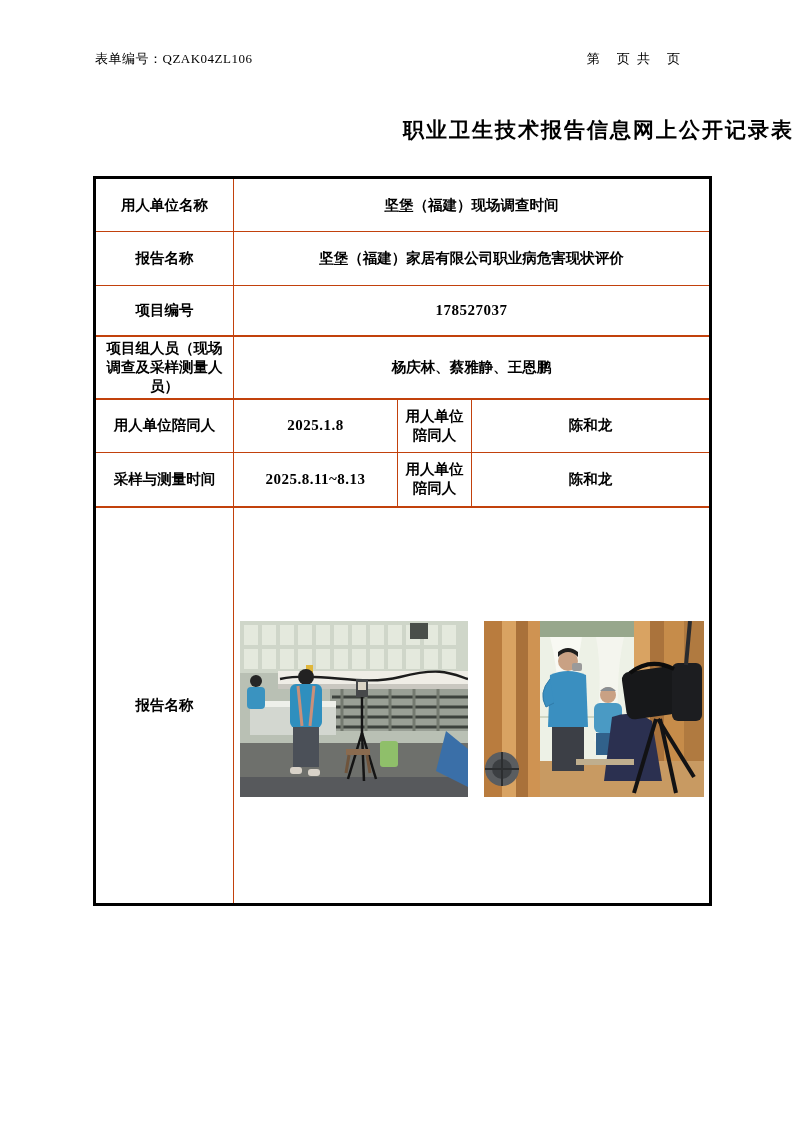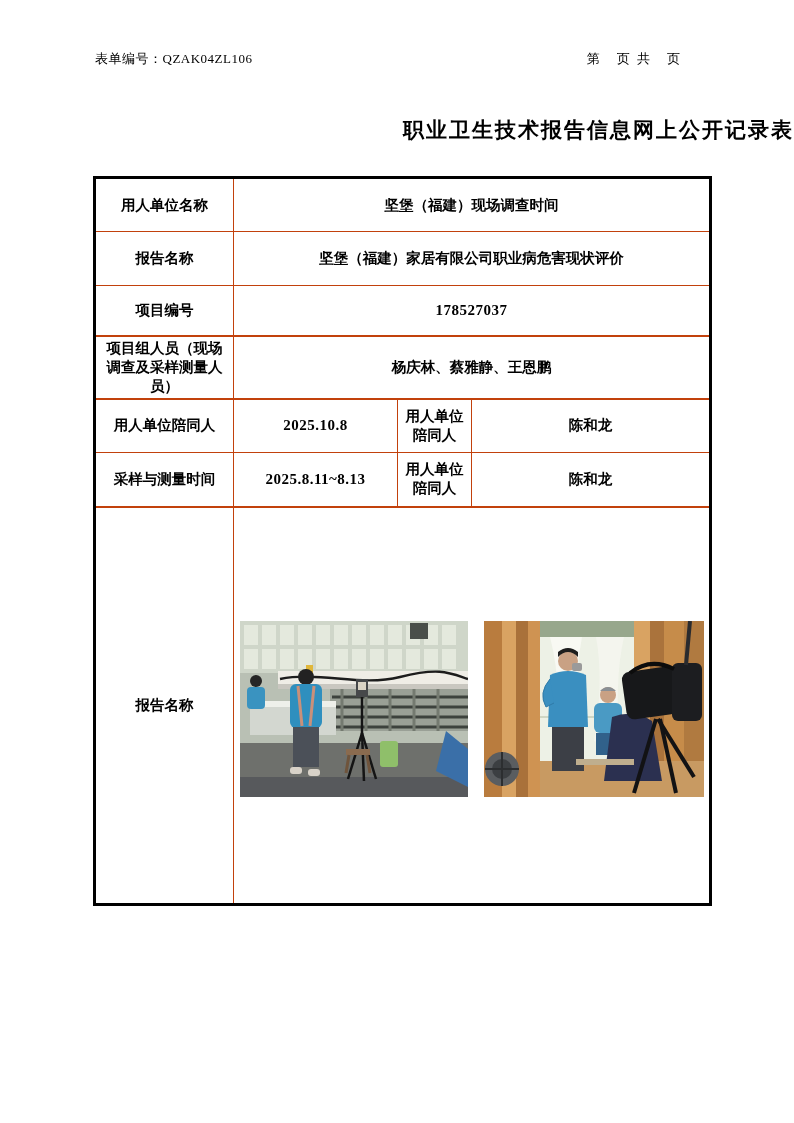--- a/index.html
+++ b/index.html
@@ -85,21 +85,21 @@
       <tr class="r5">
         <td>项目编号</td>
         <td colspan="3" class="num">178527037</td>
       </tr>
       <tr class="r6 thick-top">
         <td>项目组人员（现场调查及采样测量人员）</td>
         <td colspan="3">杨庆林、蔡雅静、王恩鹏</td>
       </tr>
       <tr class="r7 thick-top">
         <td>用人单位陪同人</td>
-        <td class="num">2025.10.8</td>
+        <td class="num">2025.1.8</td>
         <td>用人单位陪同人</td>
         <td>陈和龙</td>
       </tr>
       <tr class="r8">
         <td>采样与测量时间</td>
         <td class="num">2025.8.11~8.13</td>
         <td>用人单位陪同人</td>
         <td>陈和龙</td>
       </tr>
       <tr class="r9 thick-top">

